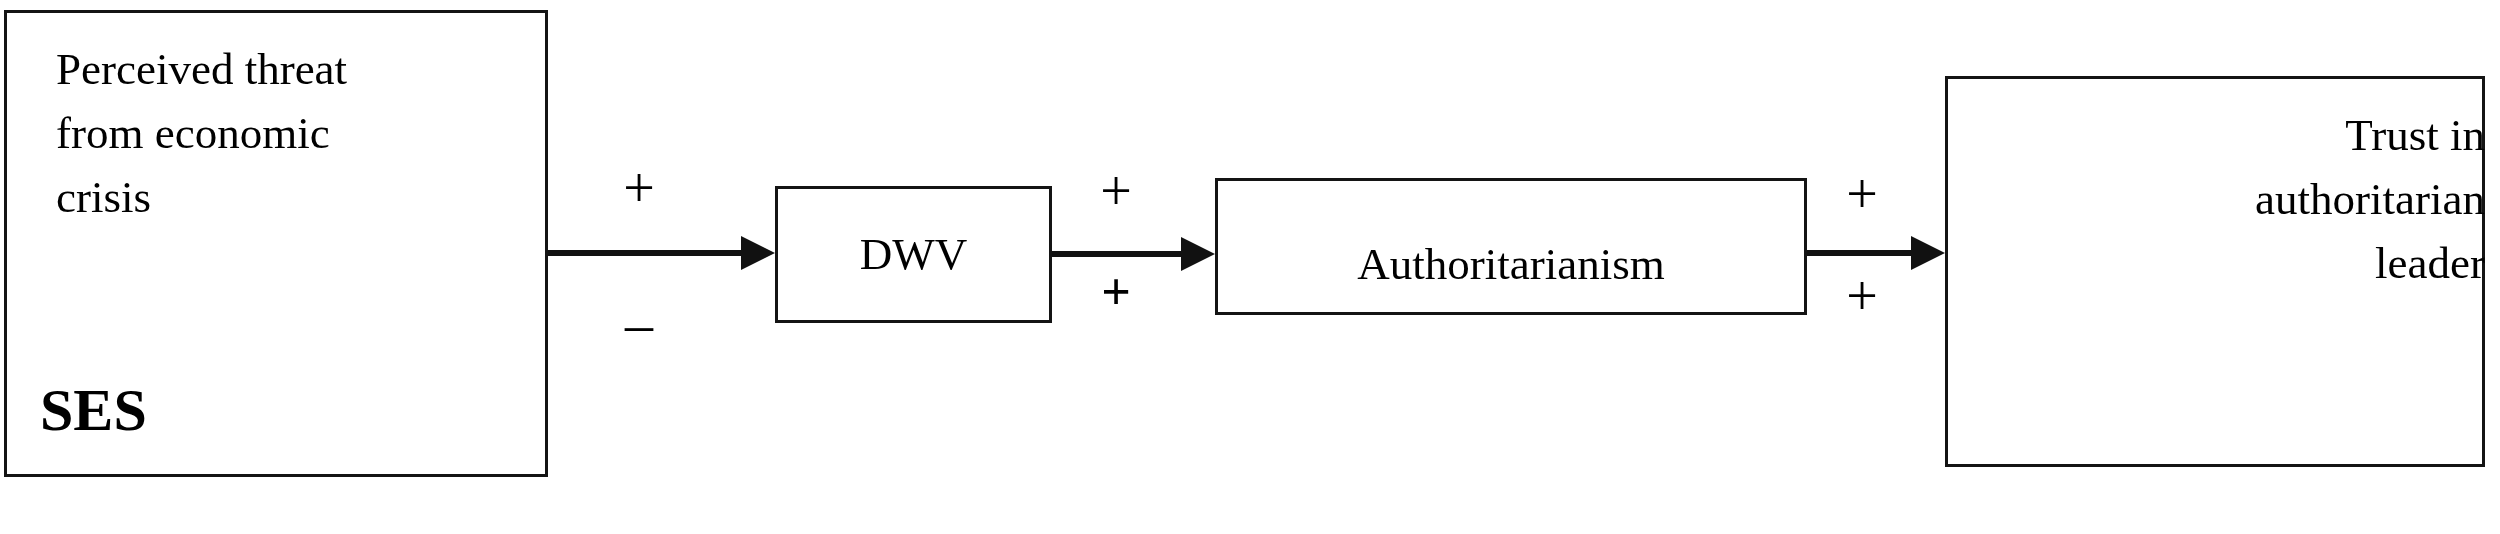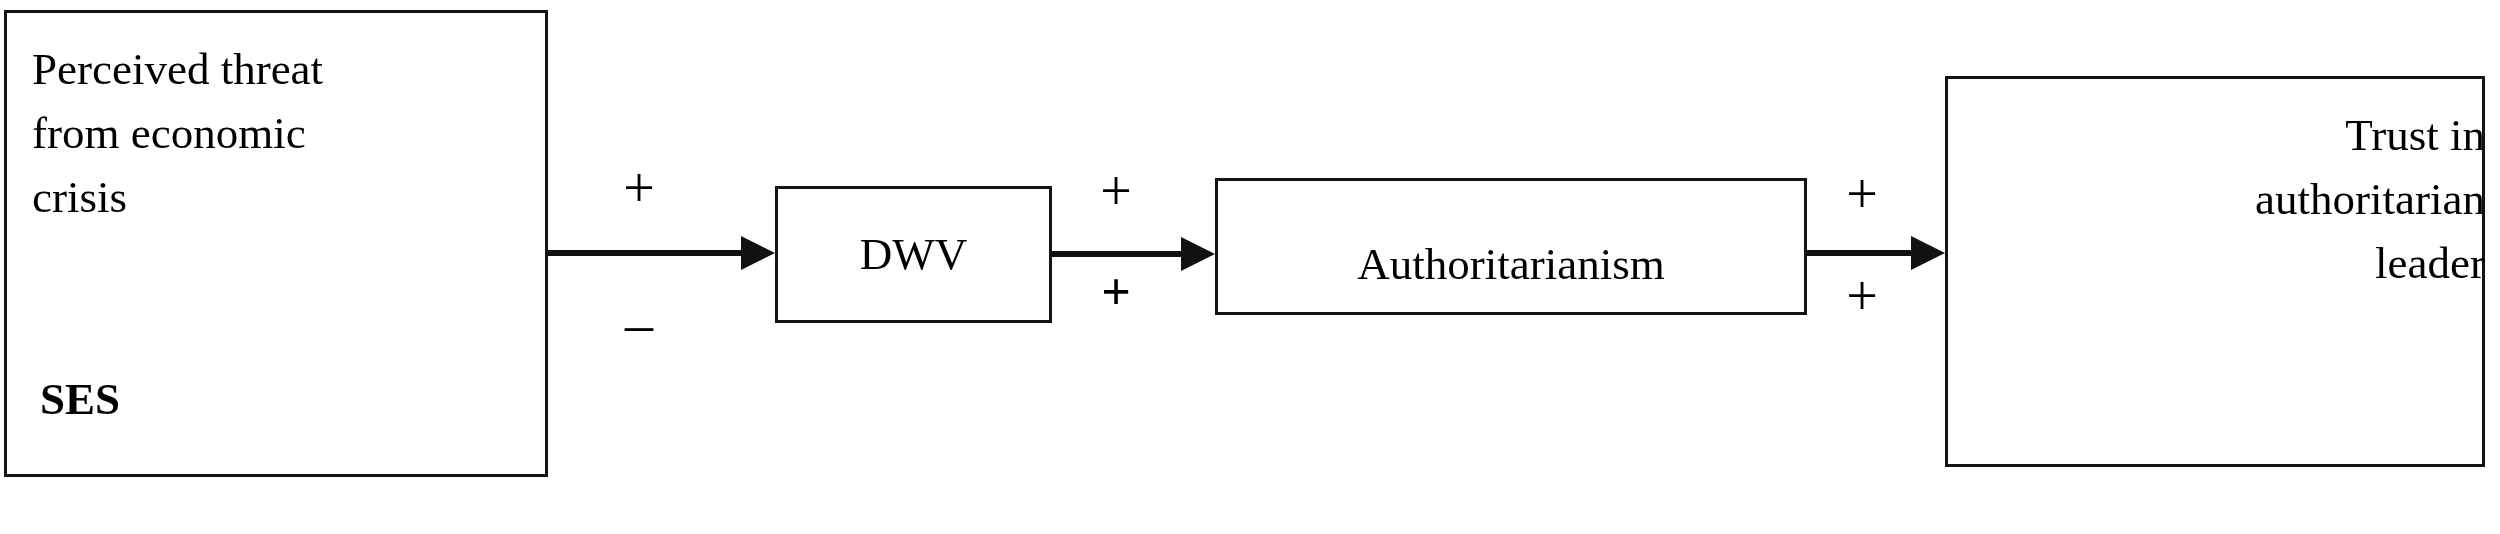--- a/index.html
+++ b/index.html
@@ -35,31 +35,31 @@
     color: #000000;
   }
 
   #box-threat {
     left: 4px;
     top: 10px;
     width: 544px;
     height: 467px;
   }
   #box-threat-text {
-    left: 32px;
+    left: 56px;
     top: 38px;
     width: 480px;
     font-size: 45px;
     text-align: left;
   }
   #box-threat-ses {
     left: 40px;
     top: 368px;
     width: 480px;
-    font-size: 45px;
+    font-size: 60px;
     font-weight: bold;
     text-align: left;
   }
 
   #box-dwv {
     left: 775px;
     top: 186px;
     width: 277px;
     height: 137px;
   }

